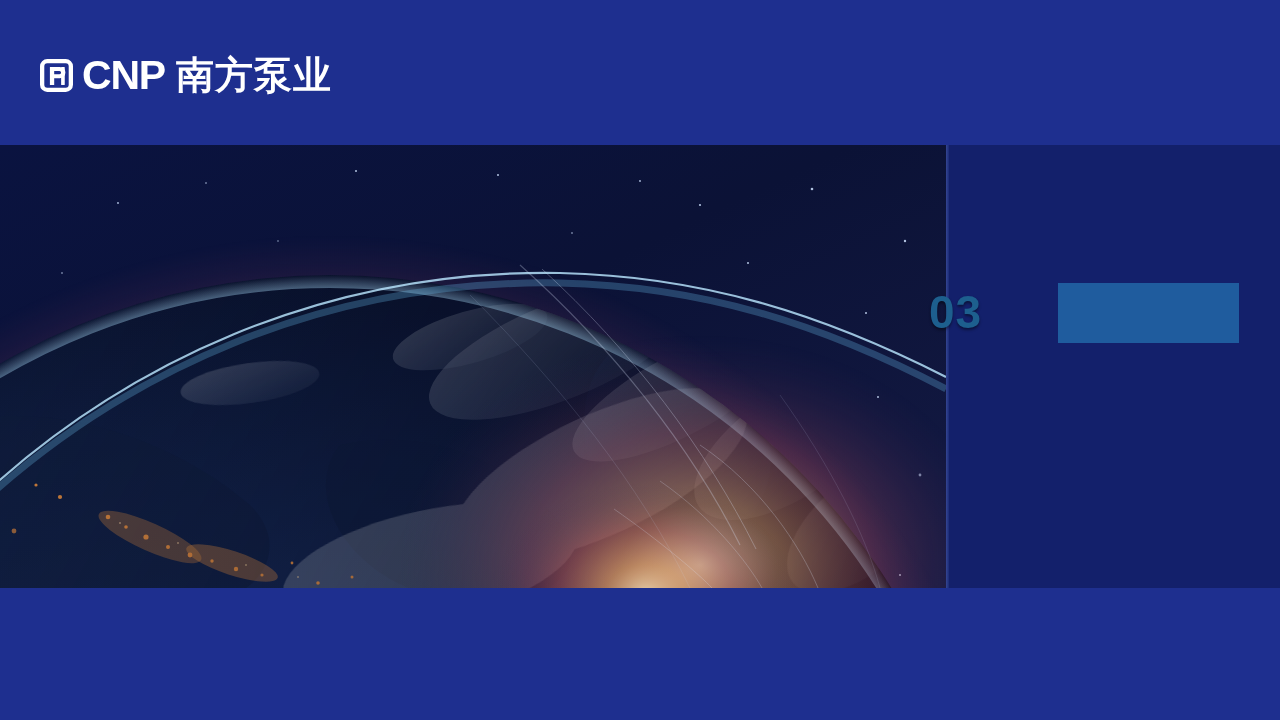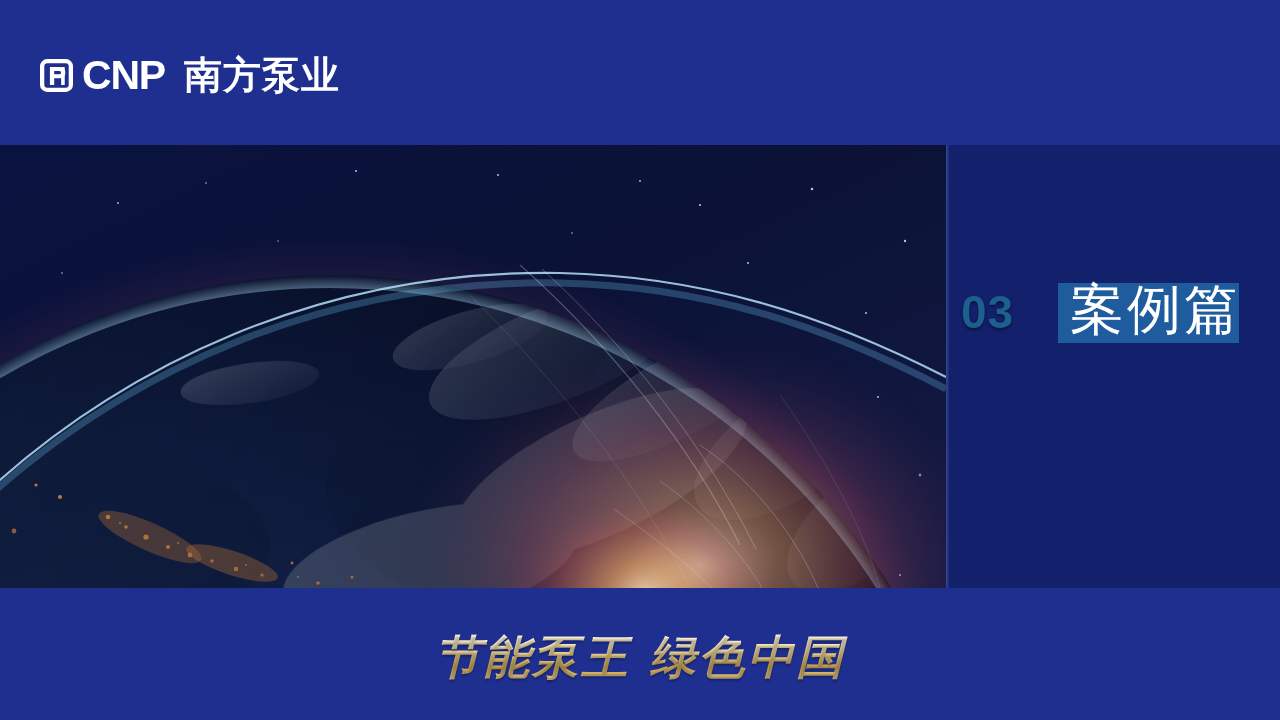--- a/index.html
+++ b/index.html
@@ -45,21 +45,21 @@
     font-weight: 700;
     letter-spacing: -1.2px;
     line-height: 1;
     font-family: "Liberation Sans", "DejaVu Sans", sans-serif;
   }
   .logo-cn {
     color: #ffffff;
     font-size: 38px;
     font-weight: 700;
     line-height: 1;
-    margin-left: 10px;
+    margin-left: 2px;
     letter-spacing: 1px;
     font-family: "Liberation Sans", "DejaVu Sans", sans-serif;
   }
 
   
   .image-panel {
     position: absolute;
     left: 0;
     top: 145px;
     width: 946px;
@@ -83,21 +83,21 @@
   .right-panel {
     position: absolute;
     left: 949px;
     top: 145px;
     width: 331px;
     height: 443px;
     background: #13206b;
   }
   .section-number {
     position: absolute;
-    left: 961px;
+    left: 929px;
     top: 289px;
     font-size: 46px;
     font-weight: 700;
     color: #1d5f8e;
     letter-spacing: 1px;
     line-height: 1;
     text-shadow: 0 2px 3px rgba(0,0,0,.45);
     font-family: "Liberation Sans", "DejaVu Sans", sans-serif;
   }
   .title-highlight {
@@ -311,18 +311,16 @@
       </g>
 
       <rect width="946" height="443" fill="none"></rect>
     </svg>
   </div>
   <div class="panel-edge"></div>
 
   <div class="right-panel"></div>
   <div class="section-number">03</div>
   <div class="title-highlight"></div>
-  <div class="section-title">案例篇</div>
 
   <div class="footer-band"></div>
-  <div class="slogan">节能泵王 绿色中国</div>
 
 </div>
 
 </body></html>

